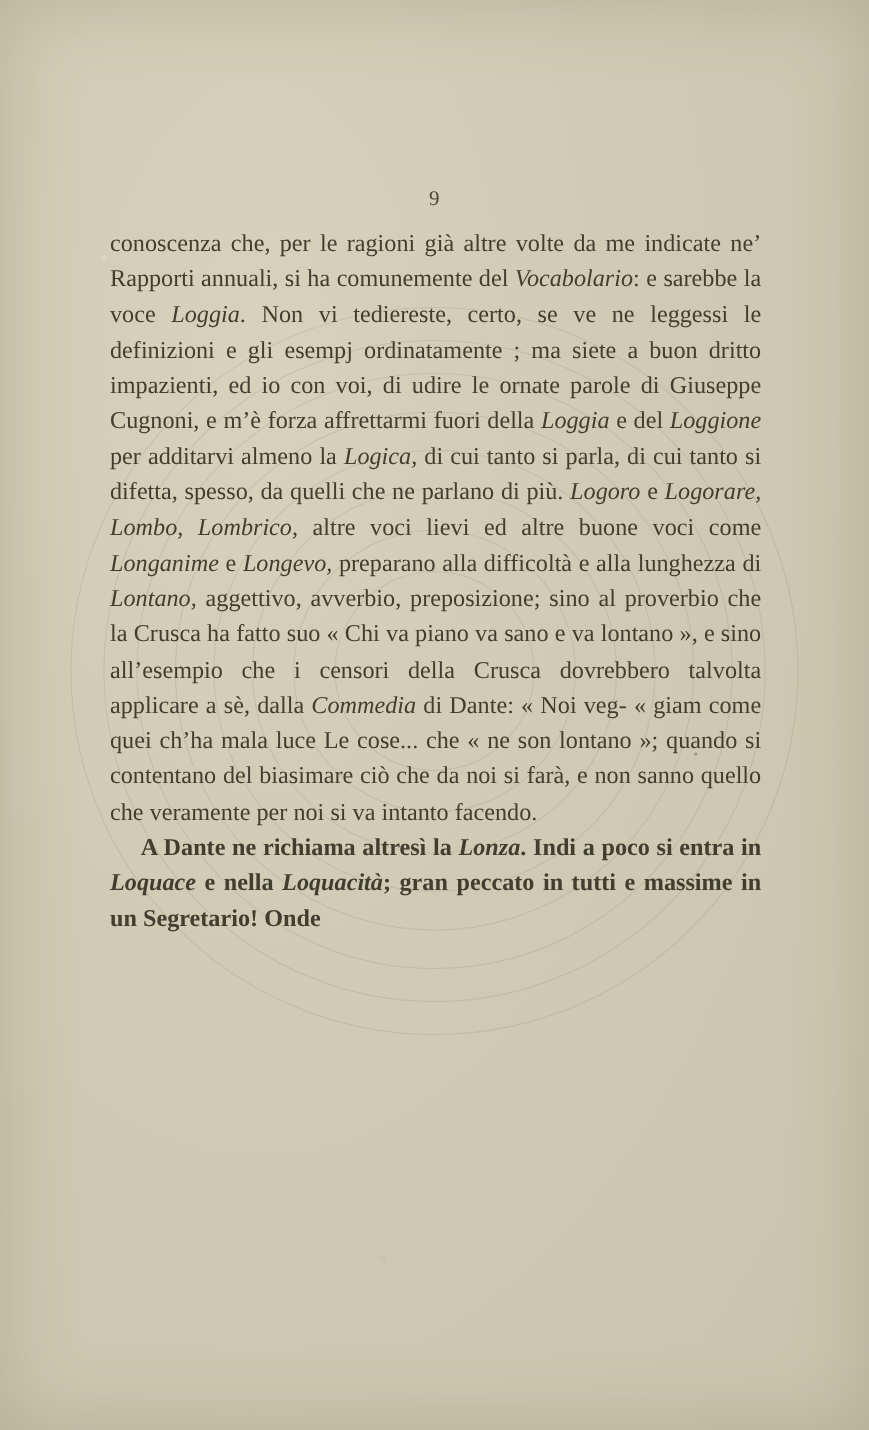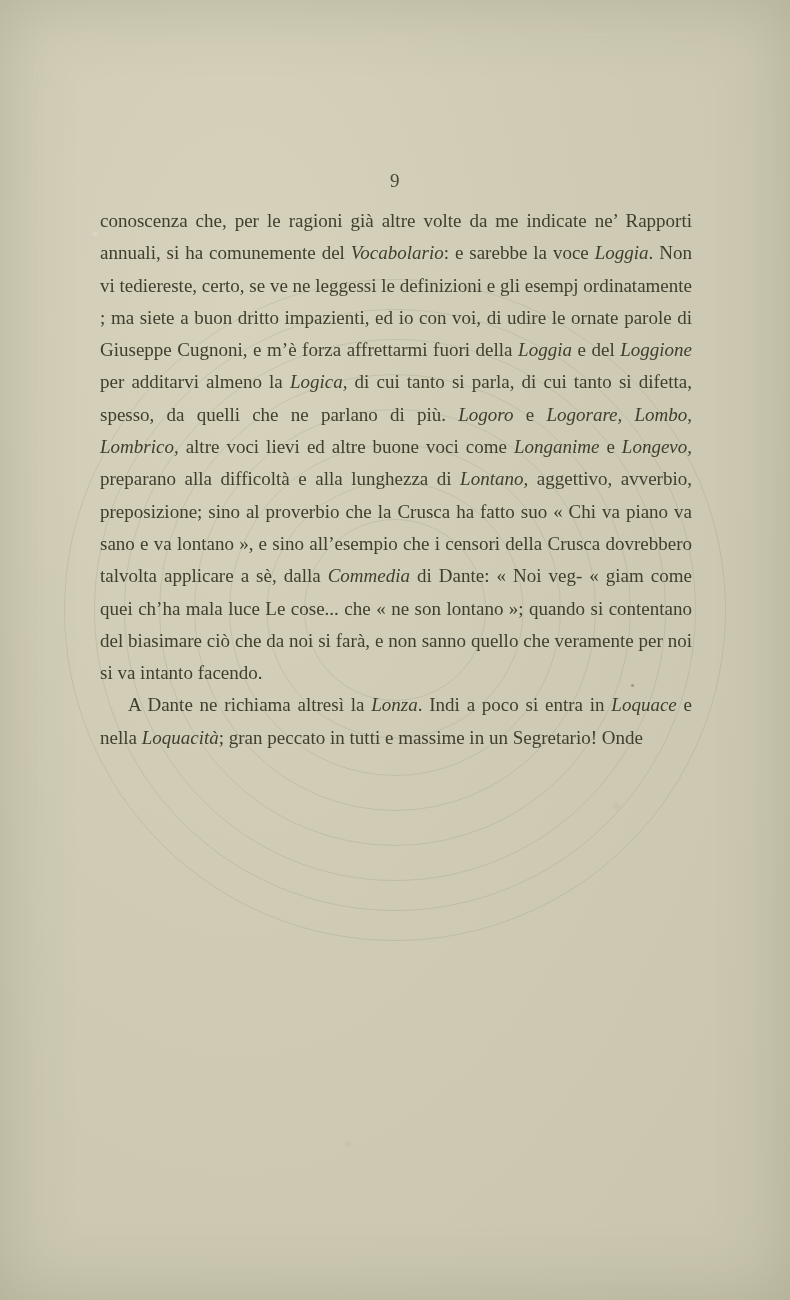--- a/index.html
+++ b/index.html
@@ -55,31 +55,32 @@
     text-align: center;
     font-size: 19px;
     color: #4a4836;
     letter-spacing: 0.5px;
   }
   .text-block {
     position: absolute;
     left: 100px;
     top: 205px;
     width: 592px;
-    font-size: 19px;
+    font-size: 22px;
     line-height: 32.3px;
     color: #403e2f;
     text-align: justify;
     text-justify: inter-word;
   }
   .text-block p {
     margin: 0;
   }
   .text-block p.indent {
     text-indent: 28px;
+    font-weight: bold;
   }
   .it {
     font-style: italic;
   }
   
   .grain {
     position: absolute;
     inset: 0;
     pointer-events: none;
     background-image:

